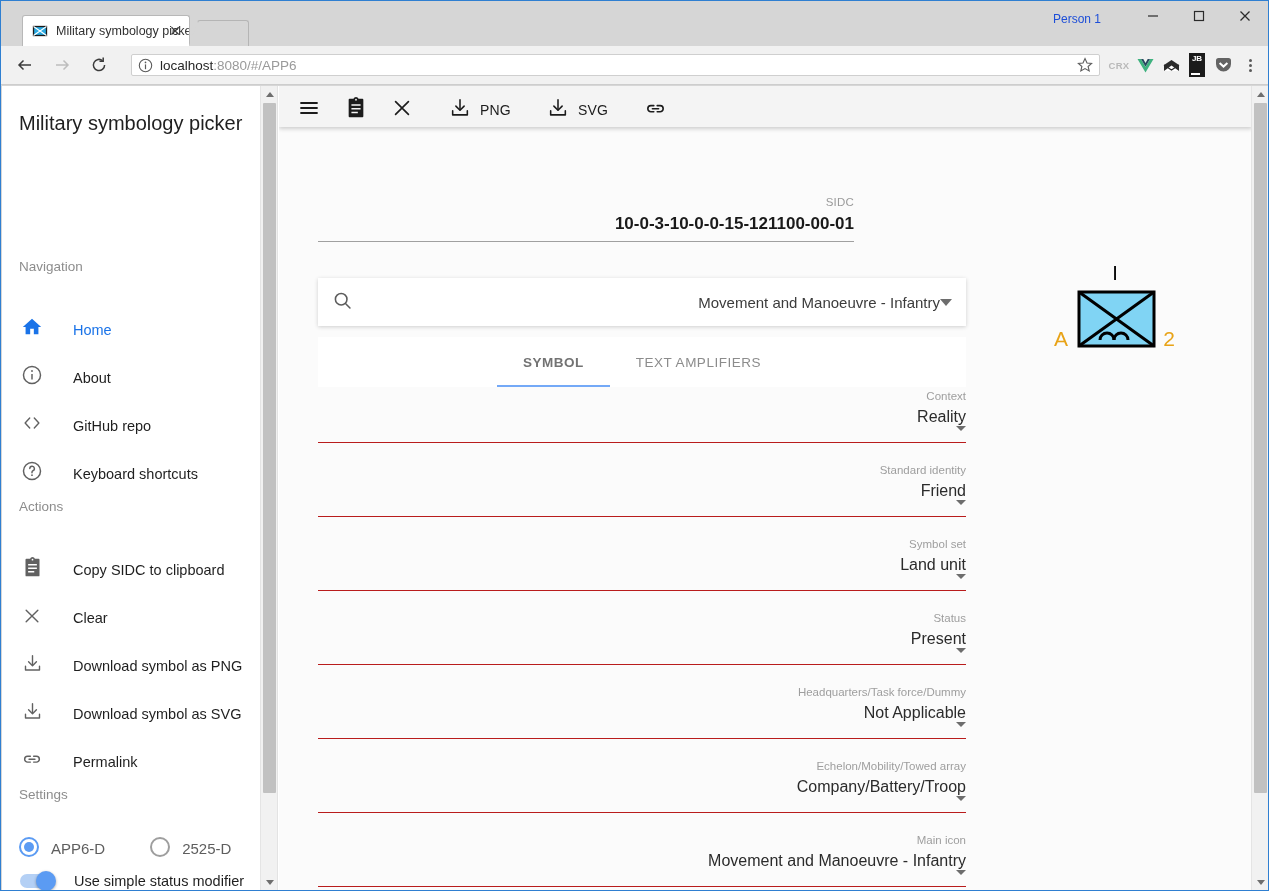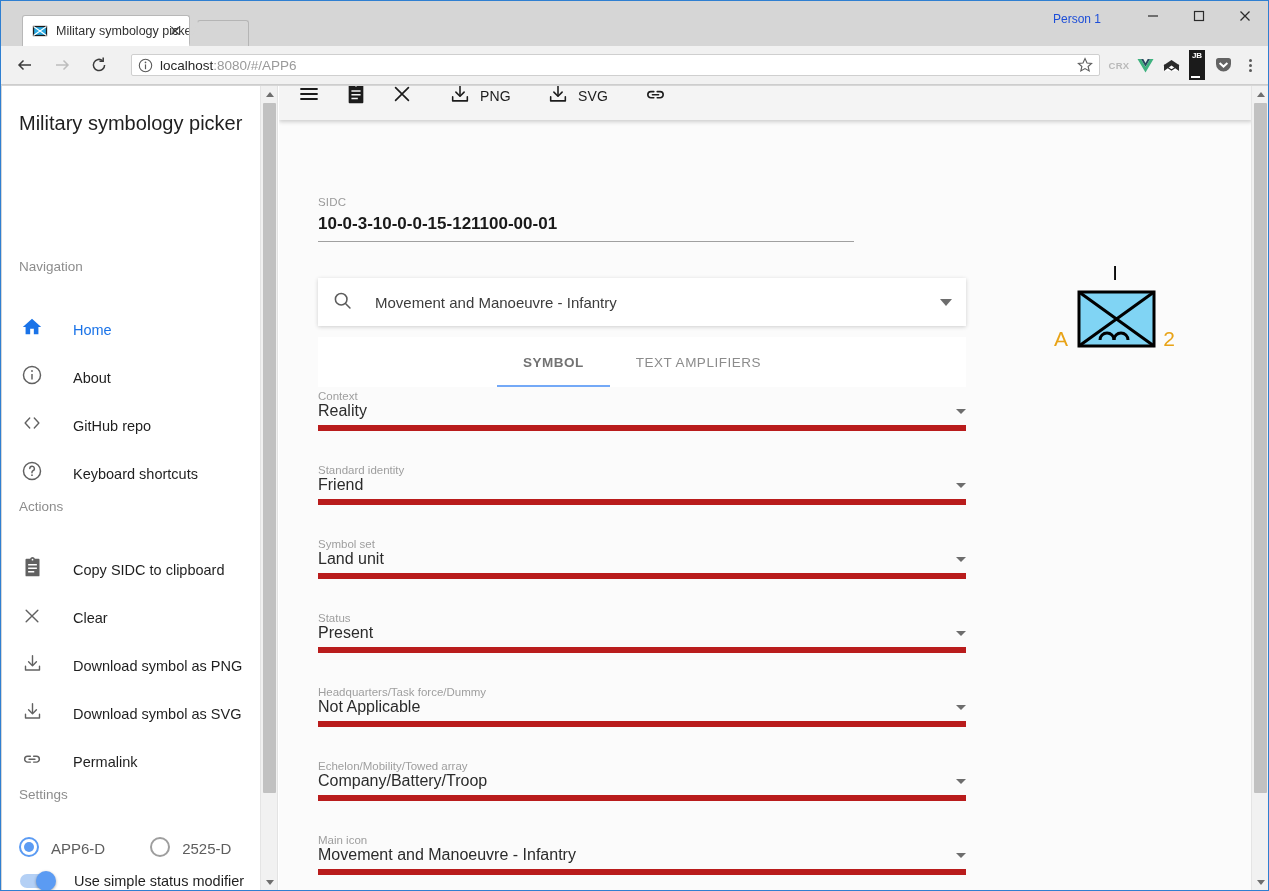--- a/index.html
+++ b/index.html
@@ -116,21 +116,21 @@
   }
   .omni-info { margin-right: 7px; display:flex; align-items:center; }
   .omni-url { font-size: 13.5px; color: #9a9a9a; white-space: nowrap; }
   .omni-url b { color: #262626; font-weight: normal; }
   .omni-star { margin-left: auto; padding-left: 6px; display: flex; }
 
   .ext-icons { display: flex; align-items: center; padding-right: 4px; }
   .ext { width: 26px; height: 30px; display:flex; align-items:center; justify-content:center; }
   .ext-crx { font-size: 9.5px; font-weight: bold; color: #b9b9b9; letter-spacing: .3px; }
   .ext-jb {
-    width: 16px; height: 30px; background: #1b1b1b; color: #fff;
+    width: 16px; height: 24px; background: #1b1b1b; color: #fff;
     font-size: 8px; font-weight: bold; display:flex; align-items:flex-start;
     justify-content:center; padding-top:1px; position: relative;
   }
   .ext-jb::after {
     content: ""; position: absolute; left: 2px; bottom: 2px;
     width: 9px; height: 2px; background: #fff;
   }
   .menu-dots { width: 28px; height:30px; display:flex; flex-direction:column;
     align-items:center; justify-content:center; gap:2px; }
   .menu-dots i { width:3px; height:3px; border-radius:50%; background:#5a5a5a; display:block; }
@@ -207,36 +207,37 @@
 
   
   .main {
     position: absolute; left: 277px; top: 0;
     width: 989px; height: 805px;
     background: #fbfbfb;
     overflow: hidden;
   }
   .app-toolbar {
     position: absolute; left: 0; top: 0;
-    width: 973px; height: 34px;
+    width: 973px; height: 41px;
     background: #f4f4f4;
     box-shadow: 0 2px 4px rgba(0,0,0,.18);
-    display: flex; align-items: flex-end;
+    display: flex; align-items: flex-start;
     z-index: 5;
   }
   .tb-btn {
     height: 48px; display: flex; align-items: center;
     padding: 0 12px; color: #1c1c1c;
   }
   .tb-btn .tb-label { font-size: 14px; margin-left: 9px; letter-spacing: .2px; }
 
   .content {
     position: absolute; left: 0; top: 48px;
     width: 973px; height: 757px;
     background: #fbfbfb;
+    text-align: right;
   }
 
   .sidc-field { position: absolute; left: 39px; top: 62px; width: 536px; }
   .sidc-caption { font-size: 11.5px; color: #9a9a9a; letter-spacing: .2px; }
   .sidc-value {
     font-size: 17px; color: #1a1a1a; font-weight: bold;
     margin-top: 6px; padding-bottom: 7px;
     border-bottom: 1px solid #a0a0a0;
   }
 
@@ -267,22 +268,22 @@
   .mtab.active::after {
     content: ""; position: absolute; left: 0; right: 0; bottom: 0;
     height: 2.5px; background: #74a9f7;
   }
 
   .fields { position: absolute; left: 39px; top: 256px; width: 648px; }
   .field { height: 74px; position: relative; }
   .field-caption { font-size: 11.5px; color: #9e9e9e; }
   .field-row {
     display: flex; align-items: flex-end; justify-content: space-between;
-    border-bottom: 6px solid #b91c1c;
-    padding-bottom: 5px; 
+    border-bottom: 1px solid #b91c1c;
+    padding-bottom: 5px; margin-top: 6px; flex-direction: column;
   }
   .field-value { font-size: 16px; color: #2b2b2b; }
   .caret {
     width: 0; height: 0; margin-bottom: 6px;
     border-left: 5px solid transparent;
     border-right: 5px solid transparent;
     border-top: 5px solid #6d6d6d;
   }
 
   

